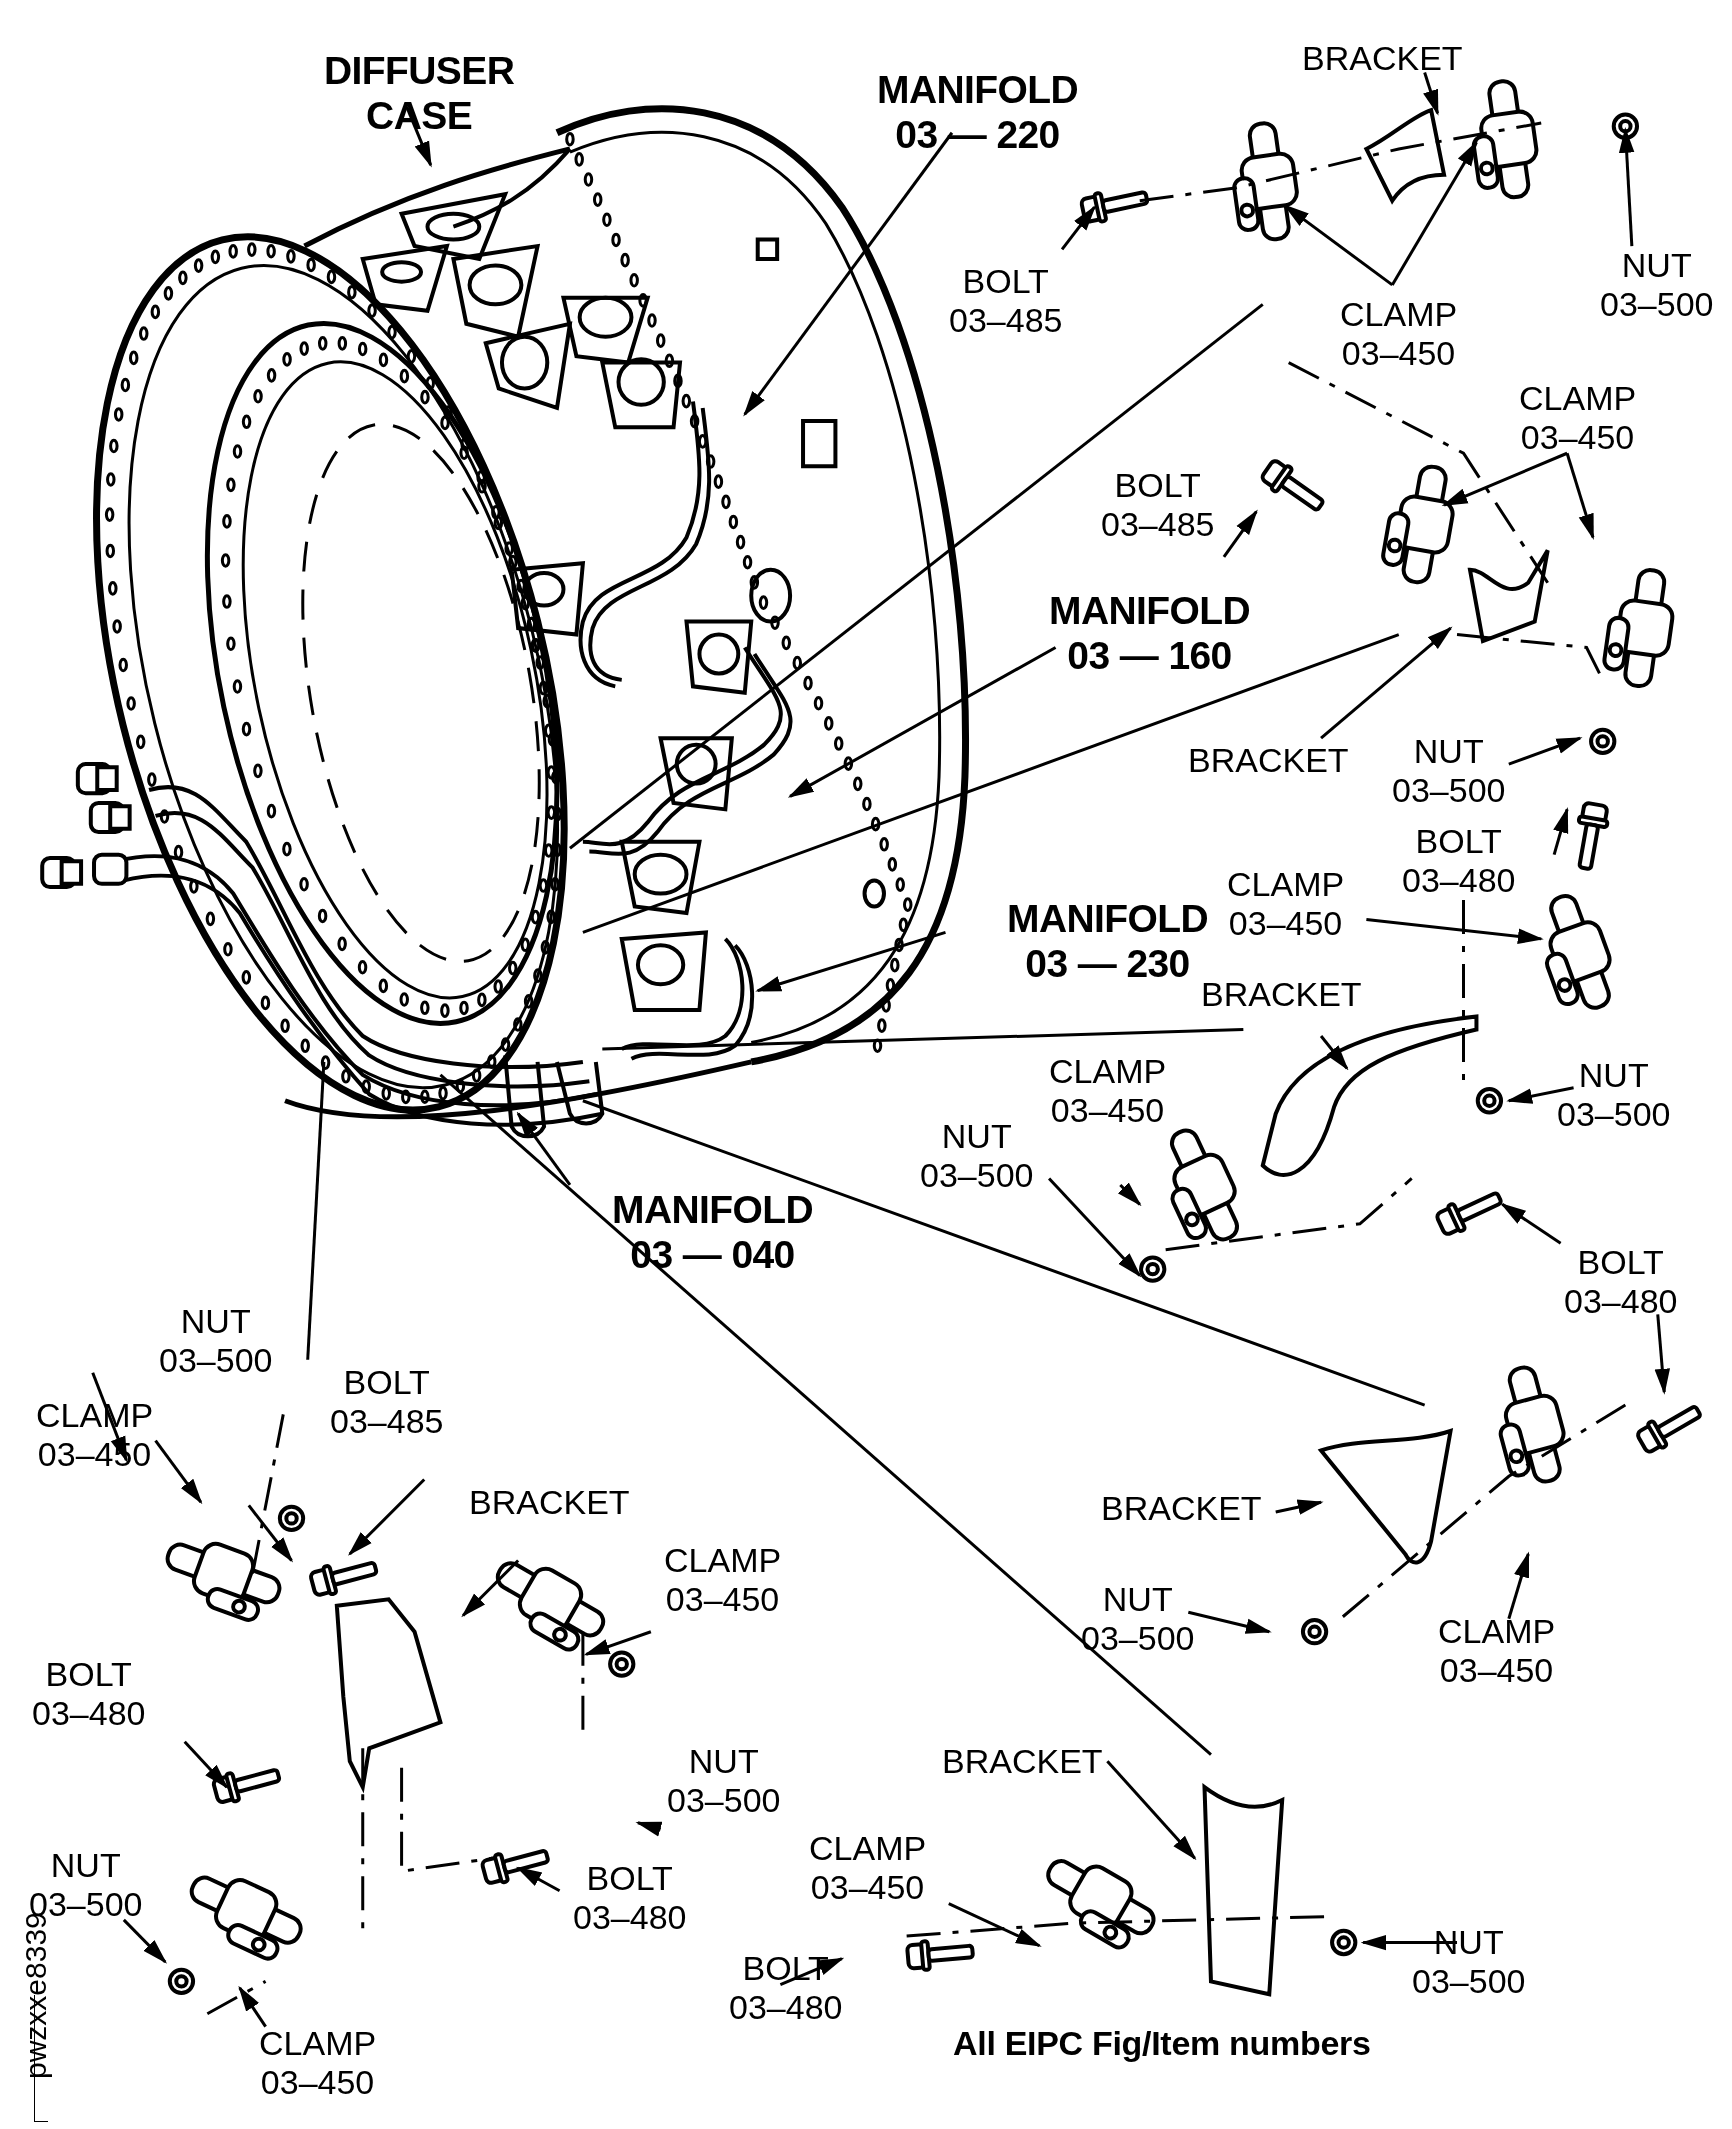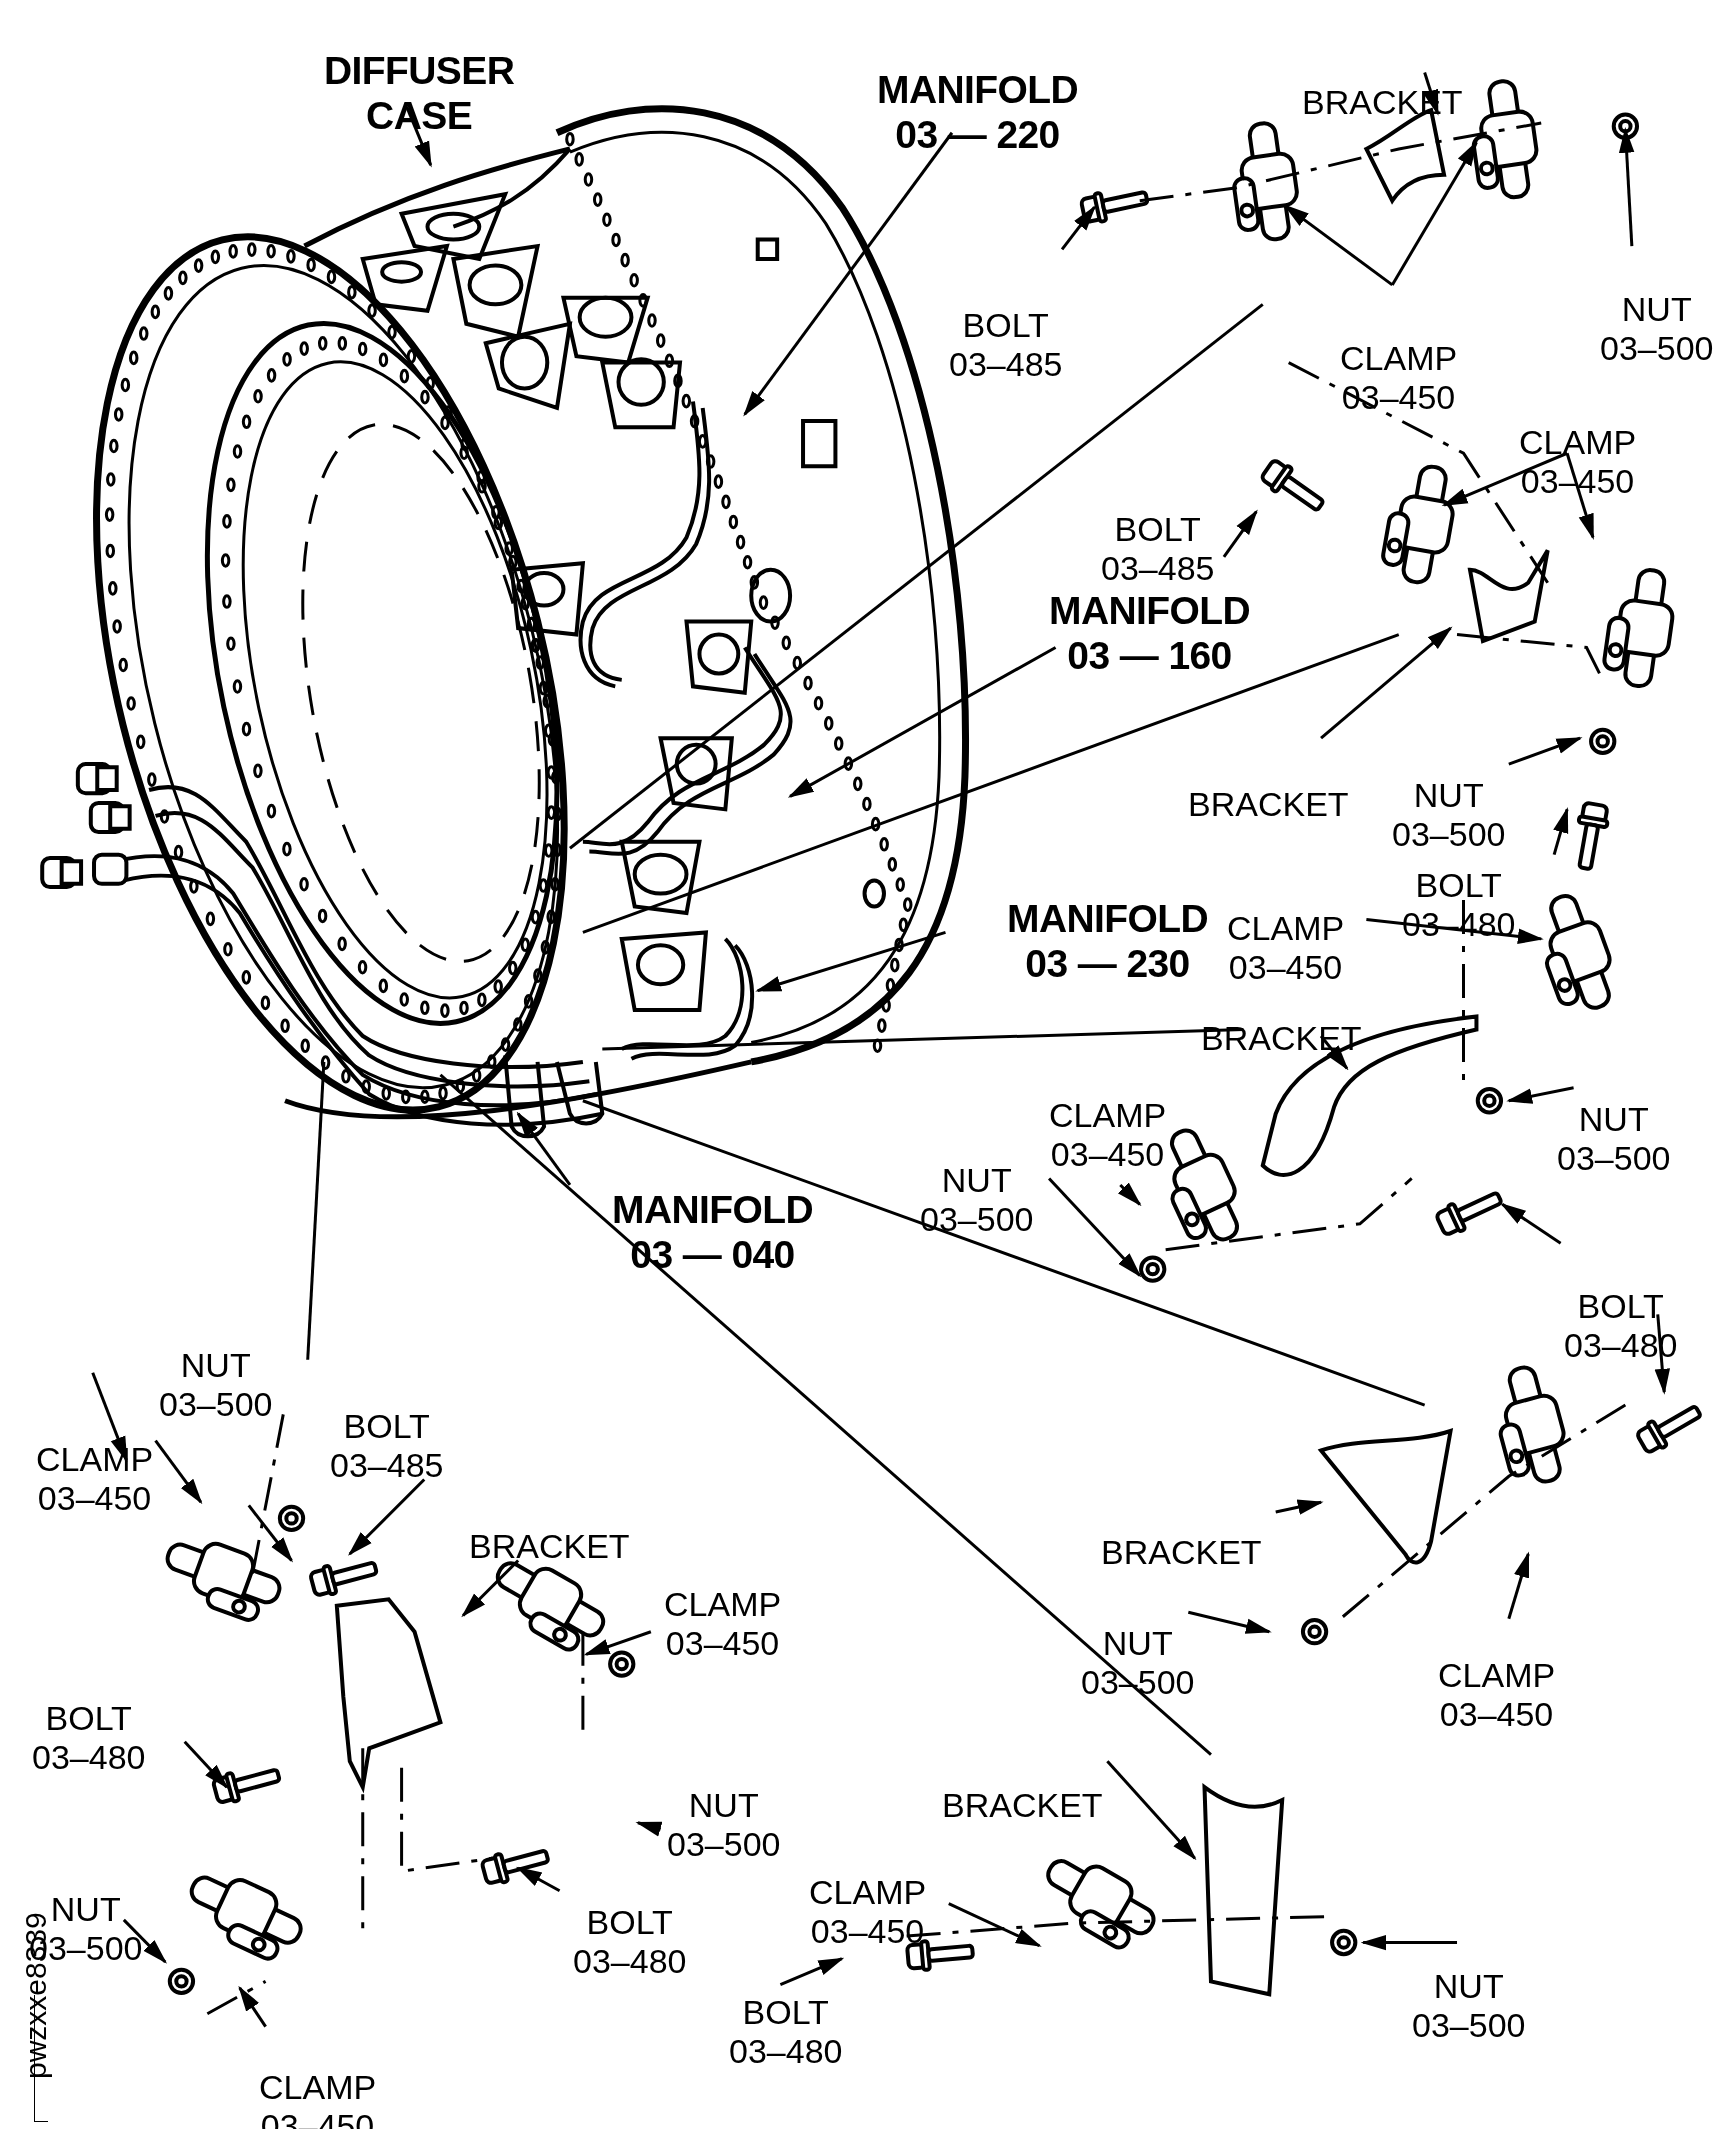--- a/index.html
+++ b/index.html
@@ -1,20 +1,20 @@
 <!DOCTYPE html>
 <html style="font-size:10.4px"><head>
 <meta charset="utf-8">
 <style>
   html, body { margin: 0; padding: 0; background: #ffffff; }
   body { width: 1733px; height: 2129px; position: relative; overflow: hidden; font-family: "Liberation Sans", sans-serif; color: #000; }
   #art { position: absolute; left: 0; top: 0; width: 1733px; height: 2129px; }
   .lbl { position: absolute; text-align: center; line-height: 1.15; white-space: nowrap; }
   .lbl .t { display: block; }
-  .norm { font-size: 34px; font-weight: normal; margin-top: 44px; }
+  .norm { font-size: 34px; font-weight: normal; }
   .bold { font-size: 39px; font-weight: bold; letter-spacing: -0.6px; }
   .note { position: absolute; left: 953px; top: 2024px; font-size: 34px; font-weight: bold; line-height: 1.15; letter-spacing: -0.3px; }
   .figid { position: absolute; left: 19.4px; top: 2079px; transform: rotate(-90deg); transform-origin: left top; font-size: 30px; }
   .figid-corner { position: absolute; left: 34px; top: 1995px; width: 13px; height: 126px; border-left: 1.9px solid #000; border-bottom: 1.9px solid #000; }
   svg * { vector-effect: non-scaling-stroke; }
 </style>
 </head>
 <body>
 
 <svg id="art" viewBox="0 0 2676 3288" xmlns="http://www.w3.org/2000/svg">
@@ -626,17 +626,18 @@
 <div class="lbl norm" style="left:729px;top:1949px;">
     <span class="t">BOLT</span>
     <span class="t">03–480</span>
   </div>
 <div class="lbl norm" style="left:1412px;top:1923px;">
     <span class="t">NUT</span>
     <span class="t">03–500</span>
   </div>
 
 <div class="note">
+  <span class="t" style="display:block">All EIPC Fig/Item numbers</span>
 </div>
 
 <div class="figid-corner"></div>
 <div class="figid">pwzxxe8339</div>
 
 
 </body></html>

